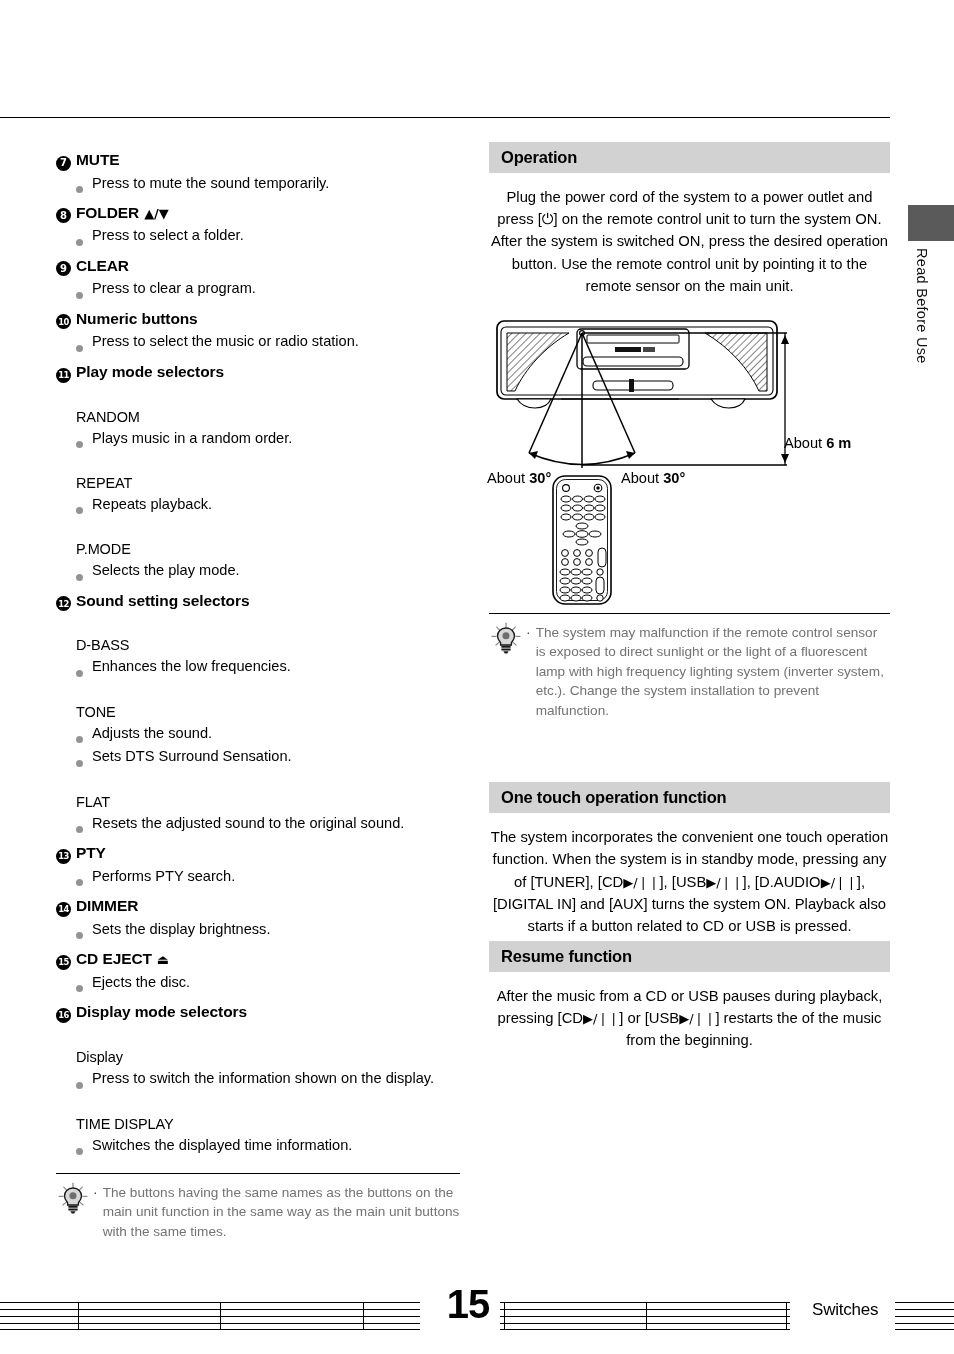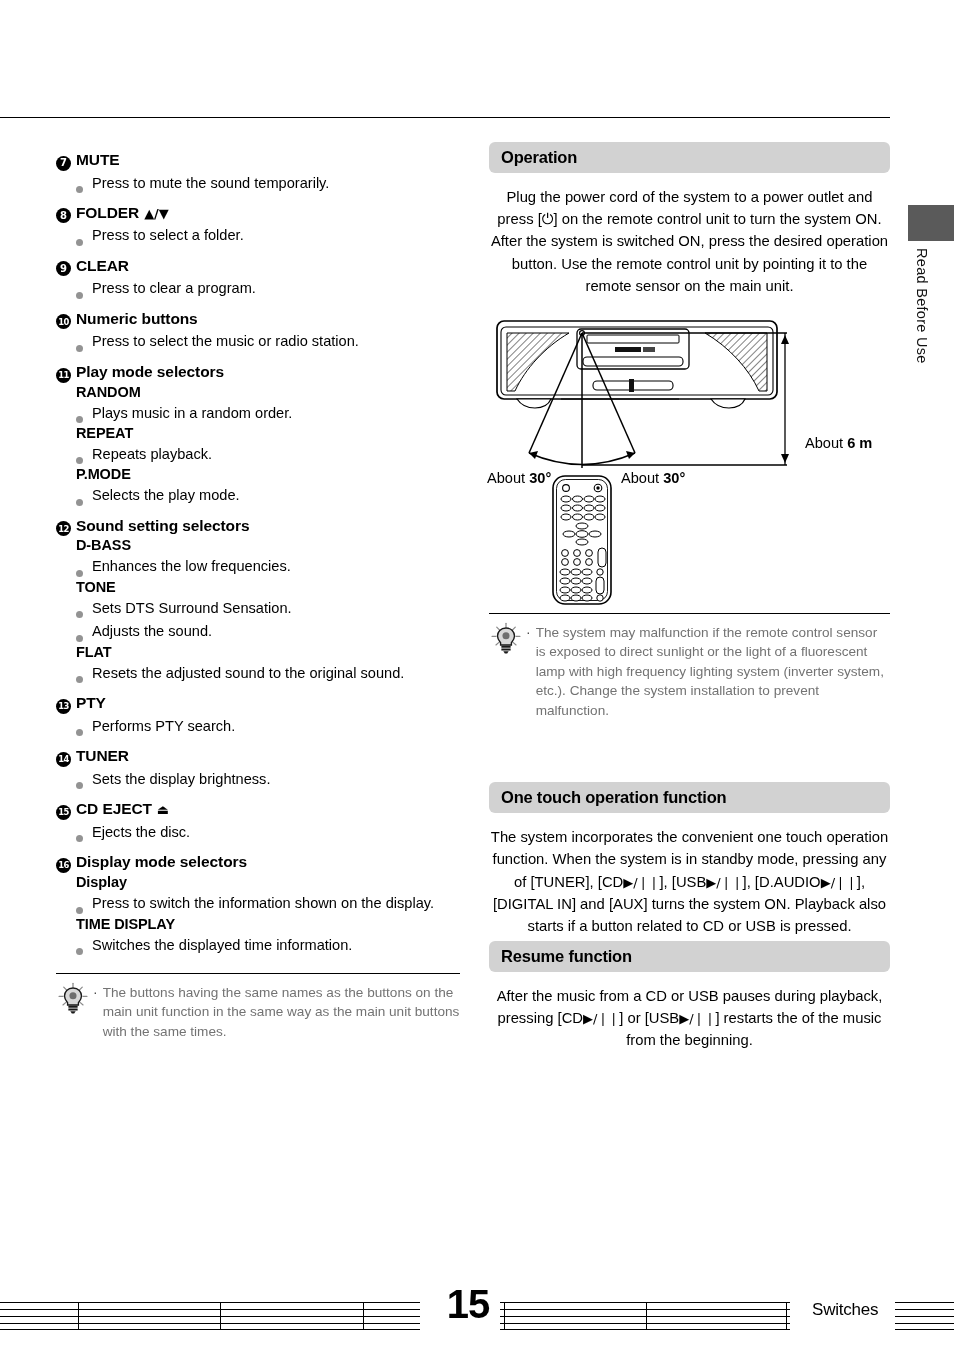--- a/index.html
+++ b/index.html
@@ -68,22 +68,22 @@
     position: relative;
     top: 1px;
     font-family: "DejaVu Sans", sans-serif;
   }
   .badge.two-digit { font-size: 8.4px; letter-spacing: -0.5px; }
   .entry-title { white-space: nowrap; }
   .glyph { font-family: "DejaVu Sans", sans-serif; font-size: 13px; }
 
   .sub-head {
     font-size: 14.5px;
-    font-weight: bold;
-    margin-top: 2px;
+    font-weight: normal;
+    margin-top: 27px;
     margin-bottom: 1px;
     margin-left: 20px;
     letter-spacing: -0.1px;
   }
 
   .bullet-row {
     display: flex;
     align-items: flex-end;
     margin-left: 20px;
     margin-top: 4px;
@@ -136,21 +136,20 @@
   .section-bar {
     background: #d2d2d2;
     height: 31px;
     display: flex;
     align-items: center;
     padding-left: 12px;
     box-sizing: border-box;
     font-size: 16.5px;
     font-weight: bold;
     letter-spacing: -0.2px;
-    border-radius: 6px;
   }
   .section-body {
     font-size: 14.8px;
     line-height: 1.5;
     margin-top: 13px;
     text-align: center;
   }
   .section-block { margin-bottom: 4px; }
   .pb { font-family: "DejaVu Sans", sans-serif; font-size: 13px; }
 
@@ -301,46 +300,46 @@
           <span class="entry-title">Sound setting selectors</span>
         </div>
         <div class="sub-head">D-BASS</div>
         <div class="bullet-row">
           <span class="bullet-dot"></span>
           <span class="bullet-text">Enhances the low frequencies.</span>
         </div>
         <div class="sub-head">TONE</div>
         <div class="bullet-row">
           <span class="bullet-dot"></span>
+          <span class="bullet-text">Adjusts the sound.</span>
+        </div>
+        <div class="bullet-row">
+          <span class="bullet-dot"></span>
           <span class="bullet-text">Sets DTS Surround Sensation.</span>
-        </div>
-        <div class="bullet-row">
-          <span class="bullet-dot"></span>
-          <span class="bullet-text">Adjusts the sound.</span>
         </div>
         <div class="sub-head">FLAT</div>
         <div class="bullet-row">
           <span class="bullet-dot"></span>
           <span class="bullet-text">Resets the adjusted sound to the original sound.</span>
         </div>
       </div>
       <div class="entry">
         <div class="entry-head">
           <span class="badge two-digit">13</span>
           <span class="entry-title">PTY</span>
         </div>
         <div class="bullet-row">
           <span class="bullet-dot"></span>
           <span class="bullet-text">Performs PTY search.</span>
         </div>
       </div>
       <div class="entry">
         <div class="entry-head">
           <span class="badge two-digit">14</span>
-          <span class="entry-title">TUNER</span>
+          <span class="entry-title">DIMMER</span>
         </div>
         <div class="bullet-row">
           <span class="bullet-dot"></span>
           <span class="bullet-text">Sets the display brightness.</span>
         </div>
       </div>
       <div class="entry">
         <div class="entry-head">
           <span class="badge two-digit">15</span>
           <span class="entry-title">CD EJECT</span>
@@ -495,21 +494,21 @@
             <ellipse cx="23" cy="114" rx="5" ry="3"></ellipse>
           <ellipse cx="34" cy="114" rx="5" ry="3"></ellipse>
           <ellipse cx="12" cy="122" rx="5" ry="3"></ellipse>
             <ellipse cx="23" cy="122" rx="5" ry="3"></ellipse>
           <ellipse cx="34" cy="122" rx="5" ry="3"></ellipse>
             <circle cx="47" cy="122" r="3.2"></circle>
         </g>
       </g>
     </svg>
 
-    <div class="dim-label" style="left:316px; top:122px;">
+    <div class="dim-label" style="left:295px; top:122px;">
       <span>About </span><b>6 m</b>
     </div>
     <div class="dim-label" style="left:-2px; top:157px;">
       <span>About </span><b>30°</b>
     </div>
     <div class="dim-label" style="left:132px; top:157px;">
       <span>About </span><b>30°</b>
     </div>
   </div>
 

